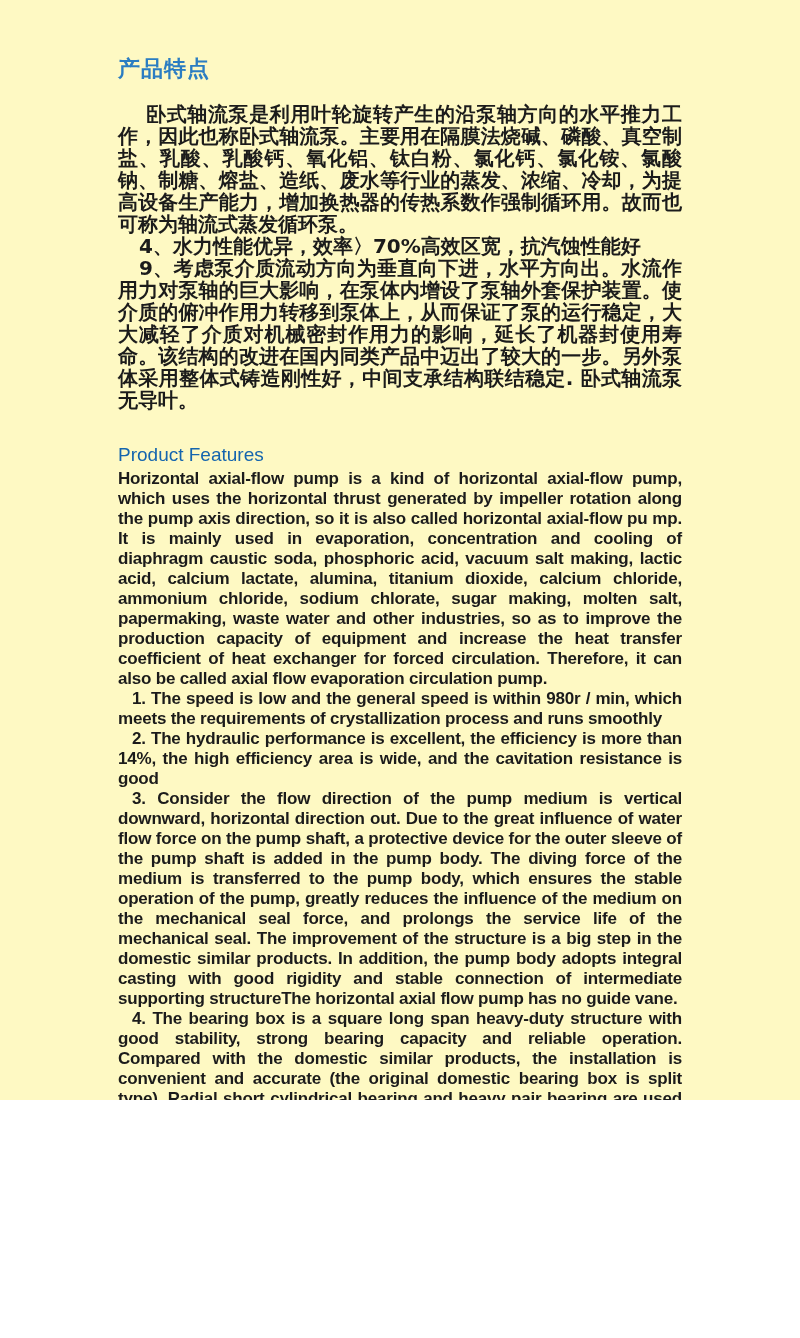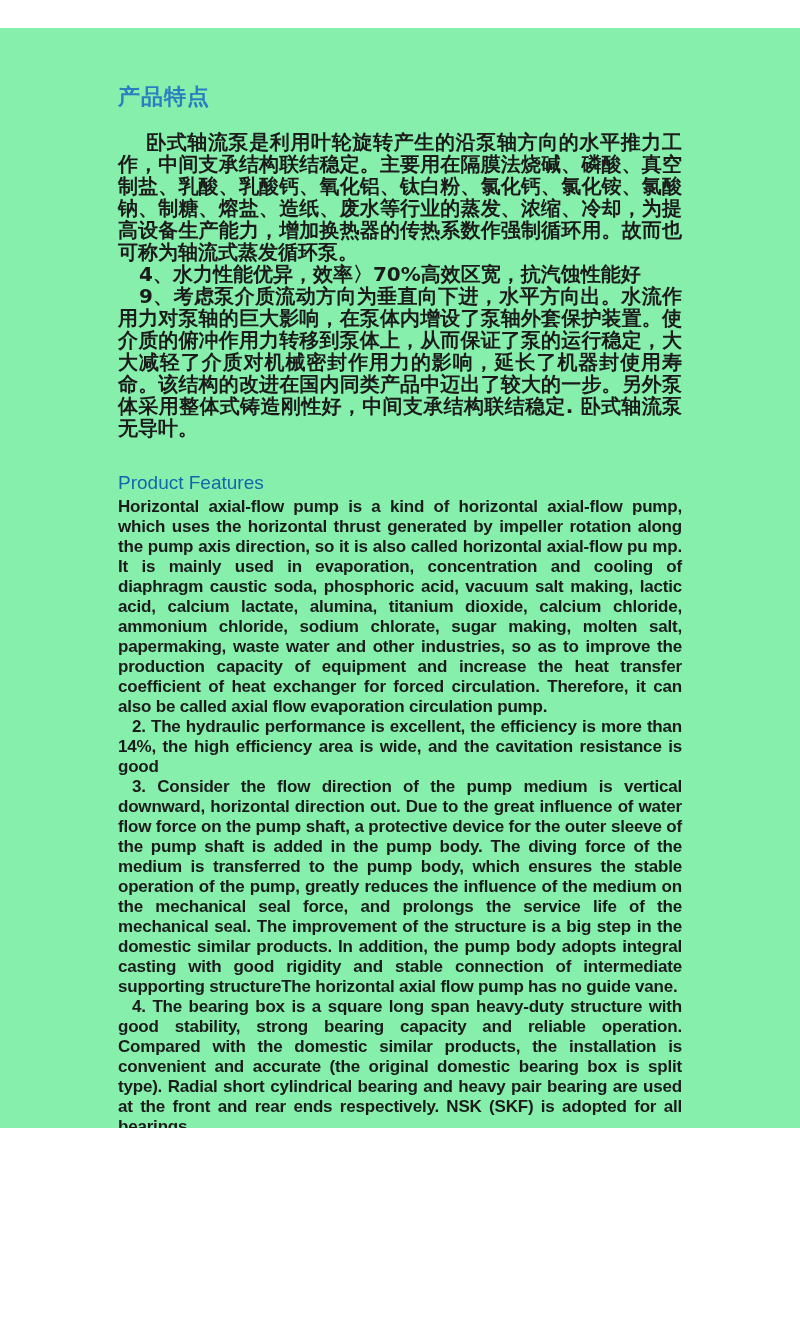--- a/index.html
+++ b/index.html
@@ -1,22 +1,21 @@
 <!DOCTYPE html>
 <html><head>
 <meta charset="utf-8">
 <style>
   html, body { margin: 0; padding: 0; background: #ffffff; }
   .page {
     position: relative;
     width: 800px;
     height: 1100px;
-    background: #86efac;
+    background: #fef9c3;
     overflow: hidden;
-    margin-top: 28px;
   }
   .content {
     box-sizing: border-box;
     width: 800px;
     padding: 57px 118px 0 118px;
   }
   
   .cn-heading {
     font-family: "DejaVu Sans", sans-serif;
     font-weight: bold;
@@ -57,27 +56,28 @@
   .en p.item { text-indent: 14px; }
 </style>
 </head>
 <body>
 
 <div class="page">
   <div class="content">
 
     <section class="cn">
       <h1 class="cn-heading" style="color: rgb(43, 125, 194);">产品特点</h1>
-      <p class="intro">卧式轴流泵是利用叶轮旋转产生的沿泵轴方向的水平推力工作，中间支承结构联结稳定。主要用在隔膜法烧碱、磷酸、真空制盐、乳酸、乳酸钙、氧化铝、钛白粉、氯化钙、氯化铵、氯酸钠、制糖、熔盐、造纸、废水等行业的蒸发、浓缩、冷却，为提高设备生产能力，增加换热器的传热系数作强制循环用。故而也可称为轴流式蒸发循环泵。</p>
+      <p class="intro">卧式轴流泵是利用叶轮旋转产生的沿泵轴方向的水平推力工作，因此也称卧式轴流泵。主要用在隔膜法烧碱、磷酸、真空制盐、乳酸、乳酸钙、氧化铝、钛白粉、氯化钙、氯化铵、氯酸钠、制糖、熔盐、造纸、废水等行业的蒸发、浓缩、冷却，为提高设备生产能力，增加换热器的传热系数作强制循环用。故而也可称为轴流式蒸发循环泵。</p>
       <p class="item">4、水力性能优异，效率〉70%高效区宽，抗汽蚀性能好</p>
       <p class="item">9、考虑泵介质流动方向为垂直向下进，水平方向出。水流作用力对泵轴的巨大影响，在泵体内增设了泵轴外套保护装置。使介质的俯冲作用力转移到泵体上，从而保证了泵的运行稳定，大大减轻了介质对机械密封作用力的影响，延长了机器封使用寿命。该结构的改进在国内同类产品中迈出了较大的一步。另外泵体采用整体式铸造刚性好，中间支承结构联结稳定. 卧式轴流泵无导叶。</p>
     </section>
 
     <section class="en">
       <h2 class="en-heading" style="color: rgb(21, 101, 174);">Product Features</h2>
       <p>Horizontal axial-flow pump is a kind of horizontal axial-flow pump, which uses the horizontal thrust generated by impeller rotation along the pump axis direction, so it is also called horizontal axial-flow pu mp. It is mainly used in evaporation, concentration and cooling of diaphragm caustic soda, phosphoric acid, vacuum salt making, lactic acid, calcium lactate, alumina, titanium dioxide, calcium chloride, ammonium chloride, sodium chlorate, sugar making, molten salt, papermaking, waste water and other industries, so as to improve the production capacity of equipment and increase the heat transfer coefficient of heat exchanger for forced circulation. Therefore, it can also be called axial flow evaporation circulation pump.</p>
+      <p class="item">1. The speed is low and the general speed is within 980r / min, which meets the requirements of crystallization process and runs smoothly</p>
       <p class="item">2. The hydraulic performance is excellent, the efficiency is more than 14%, the high efficiency area is wide, and the cavitation resistance is good</p>
       <p class="item">3. Consider the flow direction of the pump medium is vertical downward, horizontal direction out. Due to the great influence of water flow force on the pump shaft, a protective device for the outer sleeve of the pump shaft is added in the pump body. The diving force of the medium is transferred to the pump body, which ensures the stable operation of the pump, greatly reduces the influence of the medium on the mechanical seal force, and prolongs the service life of the mechanical seal. The improvement of the structure is a big step in the domestic similar products. In addition, the pump body adopts integral casting with good rigidity and stable connection of intermediate supporting structureThe horizontal axial flow pump has no guide vane.</p>
       <p class="item">4. The bearing box is a square long span heavy-duty structure with good stability, strong bearing capacity and reliable operation. Compared with the domestic similar products, the installation is convenient and accurate (the original domestic bearing box is split type). Radial short cylindrical bearing and heavy pair bearing are used at the front and rear ends respectively. NSK (SKF) is adopted for all bearings</p>
     </section>
 
   </div>
 </div>
 
 </body></html>

